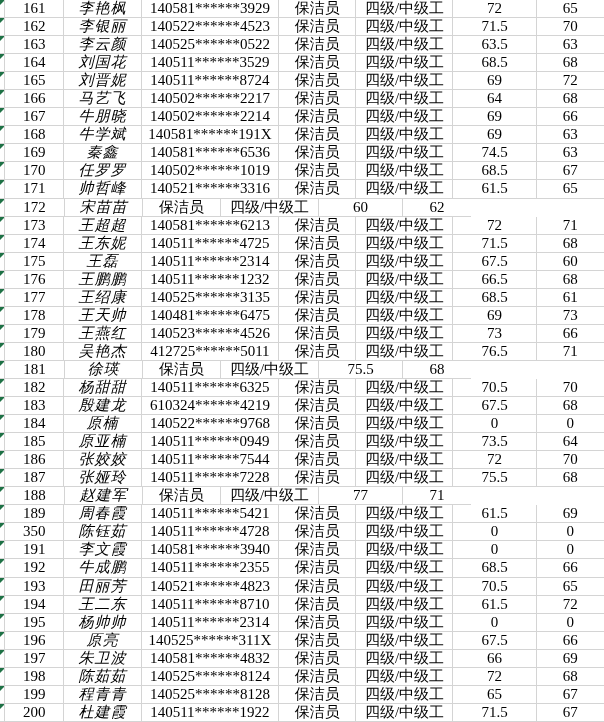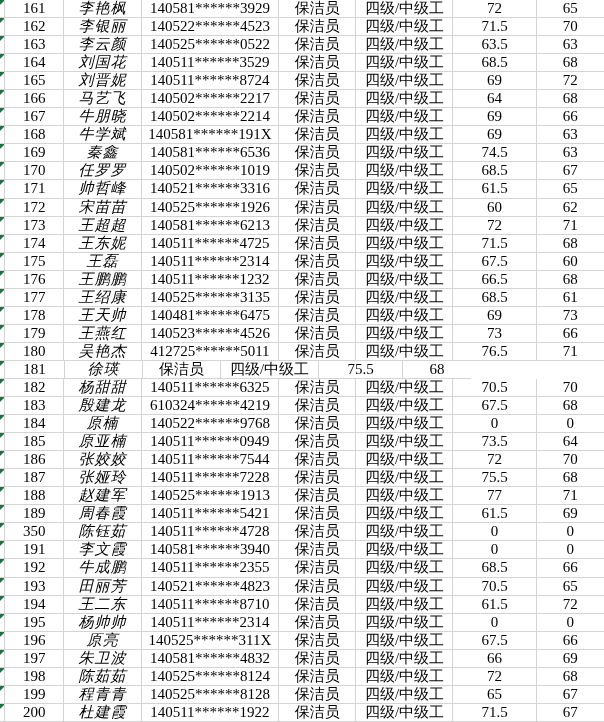--- a/index.html
+++ b/index.html
@@ -186,21 +186,20 @@
     <div class="cell c-s1">61.5</div>
     <div class="cell c-s2">65</div>
   </div>
 
   <div class="row">
     <div class="cell c-ind">
       <span class="tri"></span>
     </div>
     <div class="cell c-num">172</div>
     <div class="cell c-name">宋苗苗</div>
-    <div class="cell c-id">140525******1926</div>
     <div class="cell c-job">保洁员</div>
     <div class="cell c-level">四级/中级工</div>
     <div class="cell c-s1">60</div>
     <div class="cell c-s2">62</div>
   </div>
 
   <div class="row">
     <div class="cell c-ind">
       <span class="tri"></span>
     </div>
@@ -393,21 +392,20 @@
     <div class="cell c-s1">75.5</div>
     <div class="cell c-s2">68</div>
   </div>
 
   <div class="row">
     <div class="cell c-ind">
       <span class="tri"></span>
     </div>
     <div class="cell c-num">188</div>
     <div class="cell c-name">赵建军</div>
-    <div class="cell c-id">140525******1913</div>
     <div class="cell c-job">保洁员</div>
     <div class="cell c-level">四级/中级工</div>
     <div class="cell c-s1">77</div>
     <div class="cell c-s2">71</div>
   </div>
 
   <div class="row">
     <div class="cell c-ind">
       <span class="tri"></span>
     </div>

